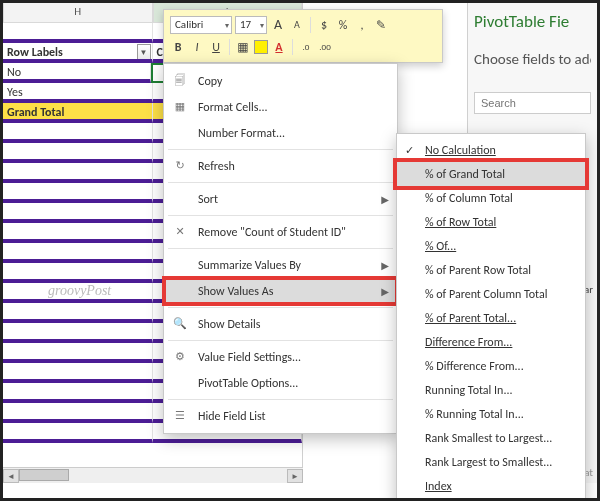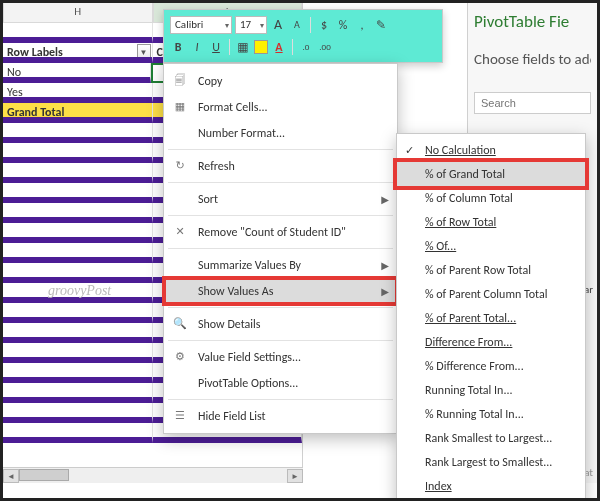--- a/index.html
+++ b/index.html
@@ -29,21 +29,21 @@
     border-top: none;
     text-align: center;
     font-size: 11px;
     color: #555;
     line-height: 18px;
   }
   .row { display: flex; height: 20px; }
   .cell {
     flex: 1;
     border-right: 1px solid #e3e3e3;
-    border-bottom: 6px solid #4c1d95;
+    border-bottom: 4px solid #4c1d95;
     padding: 0 4px;
     line-height: 19px;
     font-size: 12px;
     white-space: nowrap;
     overflow: hidden;
   }
   .cell.hdr { font-weight: bold; background: #fff; position: relative;}
   .dropbtn {
     position: absolute; right: 1px; top: 1px; width: 14px; height: 16px;
     border: 1px solid #999; background: linear-gradient(#fff,#e9e9e9);
@@ -76,21 +76,21 @@
   .search {
     width: 100%; height: 22px; border:1px solid #ccc; background:#fff;
     padding:0 6px; font-size:11px; color:#888;
   }
   .pane-hint { position:absolute; right:4px; top:280px; font-size:11px; color:#444; white-space:nowrap;}
   .pane-upd { position:absolute; right:4px; bottom:4px; font-size:11px; color:#999;}
   
   .minibar {
     position: absolute; left: 160px; top: 6px;
     width: 280px;
-    background: #5eead4;
+    background: #fef9c3;
     border: 1px solid #c9c9c9;
     box-shadow: 0 3px 8px rgba(0,0,0,.2);
     padding: 4px 6px;
   }
   .mb-row { display:flex; align-items:center; gap:3px; height:22px;}
   .mb-sel { border:1px solid #bbb; background:#fff; font-size:11px; padding:0 12px 0 4px; height:18px; line-height:16px; position:relative;}
   .mb-sel::after{content:"▾"; position:absolute; right:2px; font-size:8px; color:#666;}
   .mb-btn { min-width:16px; height:18px; text-align:center; font-size:12px; color:#444; padding:0 2px; line-height:18px;}
   .mb-sep { width:1px; height:16px; background:#ddd; margin:0 2px;}
   .mb-swatch{width:14px;height:14px;border:1px solid #999;}

